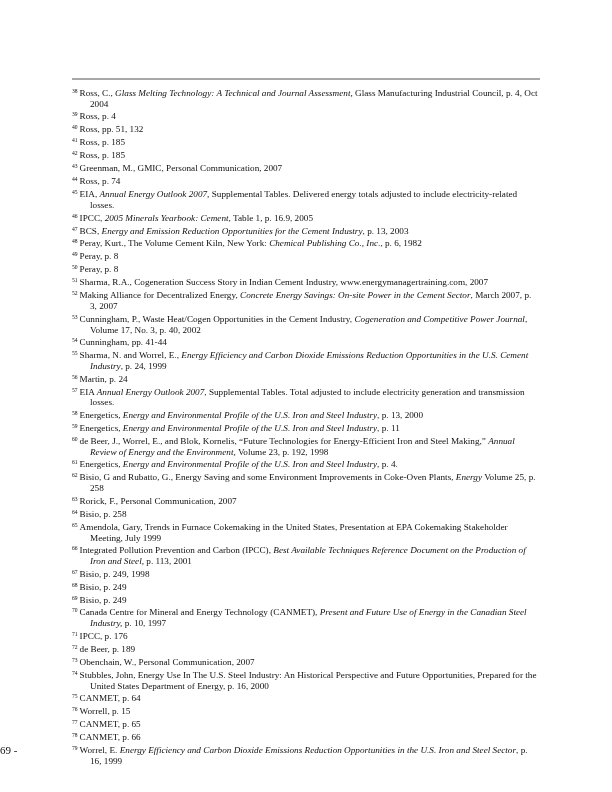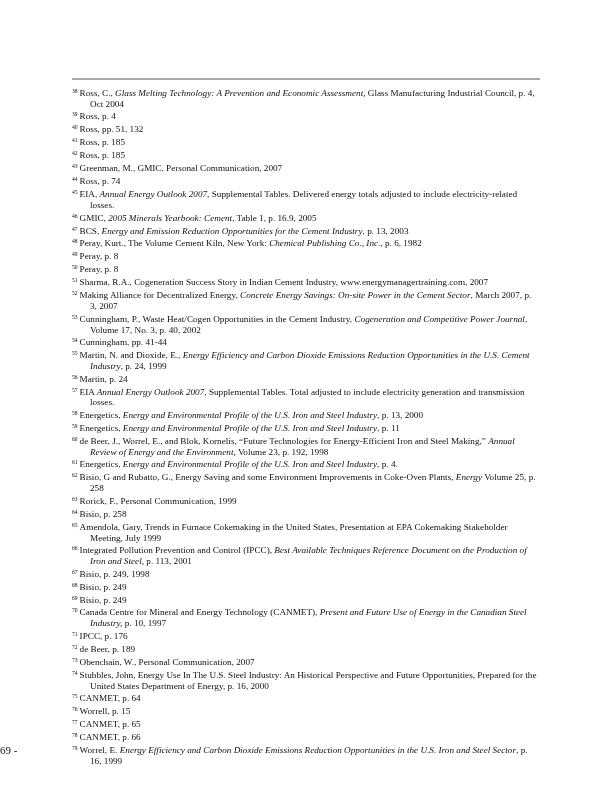--- a/index.html
+++ b/index.html
@@ -11,49 +11,49 @@
   .fn .num { font-size:5.6px; vertical-align:3.4px; display:inline-block; width:auto; text-indent:0; margin-right:2px; }
   .fn i { font-style:italic; }
   .pagenum { position:absolute; top:744px; left:0; width:504px; text-align:left; font-size:11px; }
 </style>
 </head>
 <body>
 
 <div class="rule"></div>
 
 <div class="notes" id="notes">
-    <p class="fn"><sup class="num">38</sup><span>Ross, C., </span><i>Glass Melting Technology: A Prevention and Economic Assessment,</i><span> Glass Manufacturing Industrial Council, p. 4,  Oct 2004</span></p>
+    <p class="fn"><sup class="num">38</sup><span>Ross, C., </span><i>Glass Melting Technology: A Technical and Journal Assessment,</i><span> Glass Manufacturing Industrial Council, p. 4,  Oct 2004</span></p>
     <p class="fn"><sup class="num">39</sup><span>Ross, p. 4</span></p>
     <p class="fn"><sup class="num">40</sup><span>Ross, pp. 51, 132</span></p>
     <p class="fn"><sup class="num">41</sup><span>Ross, p. 185</span></p>
     <p class="fn"><sup class="num">42</sup><span>Ross, p. 185</span></p>
     <p class="fn"><sup class="num">43</sup><span>Greenman, M., GMIC, Personal Communication, 2007</span></p>
     <p class="fn"><sup class="num">44</sup><span>Ross, p. 74</span></p>
     <p class="fn"><sup class="num">45</sup><span>EIA, </span><i>Annual Energy Outlook 2007,</i><span> Supplemental Tables. Delivered energy totals adjusted to include electricity-related losses.</span></p>
-    <p class="fn"><sup class="num">46</sup><span>GMIC, </span><i>2005 Minerals Yearbook: Cement</i><span>, Table 1, p. 16.9,  2005</span></p>
+    <p class="fn"><sup class="num">46</sup><span>IPCC, </span><i>2005 Minerals Yearbook: Cement</i><span>, Table 1, p. 16.9,  2005</span></p>
     <p class="fn"><sup class="num">47</sup><span>BCS, </span><i>Energy and Emission Reduction Opportunities for the Cement Industry</i><span>, p. 13, 2003</span></p>
     <p class="fn"><sup class="num">48</sup><span>Peray, Kurt., The Volume Cement Kiln, New York: </span><i>Chemical Publishing Co., Inc</i><span>., p. 6, 1982</span></p>
     <p class="fn"><sup class="num">49</sup><span>Peray, p. 8</span></p>
     <p class="fn"><sup class="num">50</sup><span>Peray, p. 8</span></p>
     <p class="fn"><sup class="num">51</sup><span>Sharma, R.A., Cogeneration Success Story in Indian Cement Industry, www.energymanagertraining.com, 2007</span></p>
     <p class="fn"><sup class="num">52</sup><span>Making Alliance for Decentralized Energy, </span><i>Concrete Energy Savings: On-site Power in the Cement Sector</i><span>, March 2007, p. 3, 2007</span></p>
     <p class="fn"><sup class="num">53</sup><span>Cunningham, P., Waste Heat/Cogen Opportunities in the Cement Industry, </span><i>Cogeneration and Competitive Power Journal</i><span>, Volume 17, No. 3, p. 40, 2002</span></p>
     <p class="fn"><sup class="num">54</sup><span>Cunningham, pp. 41-44</span></p>
-    <p class="fn"><sup class="num">55</sup><span>Martin, N. and Dioxide, E., </span><i>Energy Efficiency and Carbon Dioxide Emissions Reduction Opportunities in the U.S. Cement Industry</i><span>, p. 24, 1999</span></p>
+    <p class="fn"><sup class="num">55</sup><span>Sharma, N. and Worrel, E., </span><i>Energy Efficiency and Carbon Dioxide Emissions Reduction Opportunities in the U.S. Cement Industry</i><span>, p. 24, 1999</span></p>
     <p class="fn"><sup class="num">56</sup><span>Martin, p. 24</span></p>
     <p class="fn"><sup class="num">57</sup><span>EIA </span><i>Annual Energy Outlook 2007</i><span>, Supplemental Tables. Total adjusted to include electricity generation and transmission losses.</span></p>
     <p class="fn"><sup class="num">58</sup><span>Energetics, </span><i>Energy and Environmental Profile of the U.S. Iron and Steel Industry</i><span>, p. 13, 2000</span></p>
     <p class="fn"><sup class="num">59</sup><span>Energetics, </span><i>Energy and Environmental Profile of the U.S. Iron and Steel Industry</i><span>, p. 11</span></p>
     <p class="fn"><sup class="num">60</sup><span>de Beer, J., Worrel, E., and Blok, Kornelis, “Future Technologies for Energy-Efficient Iron and Steel Making,” </span><i>Annual Review of Energy and the Environment,</i><span> Volume 23, p. 192, 1998</span></p>
     <p class="fn"><sup class="num">61</sup><span>Energetics, </span><i>Energy and Environmental Profile of the U.S. Iron and Steel Industry</i><span>, p. 4.</span></p>
     <p class="fn"><sup class="num">62</sup><span>Bisio, G and Rubatto, G., Energy Saving and some Environment Improvements in Coke-Oven Plants, </span><i>Energy</i><span> Volume 25, p. 258</span></p>
-    <p class="fn"><sup class="num">63</sup><span>Rorick, F., Personal Communication, 1999</span></p>
+    <p class="fn"><sup class="num">63</sup><span>Rorick, F., Personal Communication, 2007</span></p>
     <p class="fn"><sup class="num">64</sup><span>Bisio, p. 258</span></p>
     <p class="fn"><sup class="num">65</sup><span>Amendola, Gary, Trends in Furnace Cokemaking in the United States, Presentation at EPA Cokemaking Stakeholder Meeting, July 1999</span></p>
-    <p class="fn"><sup class="num">66</sup><span>Integrated Pollution Prevention and Control (IPCC), </span><i>Best Available Techniques Reference Document on the Production of Iron and Steel,</i><span> p. 113, 2001</span></p>
+    <p class="fn"><sup class="num">66</sup><span>Integrated Pollution Prevention and Carbon (IPCC), </span><i>Best Available Techniques Reference Document on the Production of Iron and Steel,</i><span> p. 113, 2001</span></p>
     <p class="fn"><sup class="num">67</sup><span>Bisio, p. 249, 1998</span></p>
     <p class="fn"><sup class="num">68</sup><span>Bisio, p. 249</span></p>
     <p class="fn"><sup class="num">69</sup><span>Bisio, p. 249</span></p>
     <p class="fn"><sup class="num">70</sup><span>Canada Centre for Mineral and Energy Technology (CANMET), </span><i>Present and Future Use of Energy in the Canadian Steel Industry,</i><span> p. 10, 1997</span></p>
     <p class="fn"><sup class="num">71</sup><span>IPCC, p. 176</span></p>
     <p class="fn"><sup class="num">72</sup><span>de Beer, p. 189</span></p>
     <p class="fn"><sup class="num">73</sup><span>Obenchain, W.,  Personal Communication, 2007</span></p>
     <p class="fn"><sup class="num">74</sup><span>Stubbles, John, Energy Use In The U.S. Steel Industry: An Historical Perspective and Future Opportunities, Prepared for the United States Department of Energy, p. 16, 2000</span></p>
     <p class="fn"><sup class="num">75</sup><span>CANMET, p. 64</span></p>
     <p class="fn"><sup class="num">76</sup><span>Worrell, p. 15</span></p>

